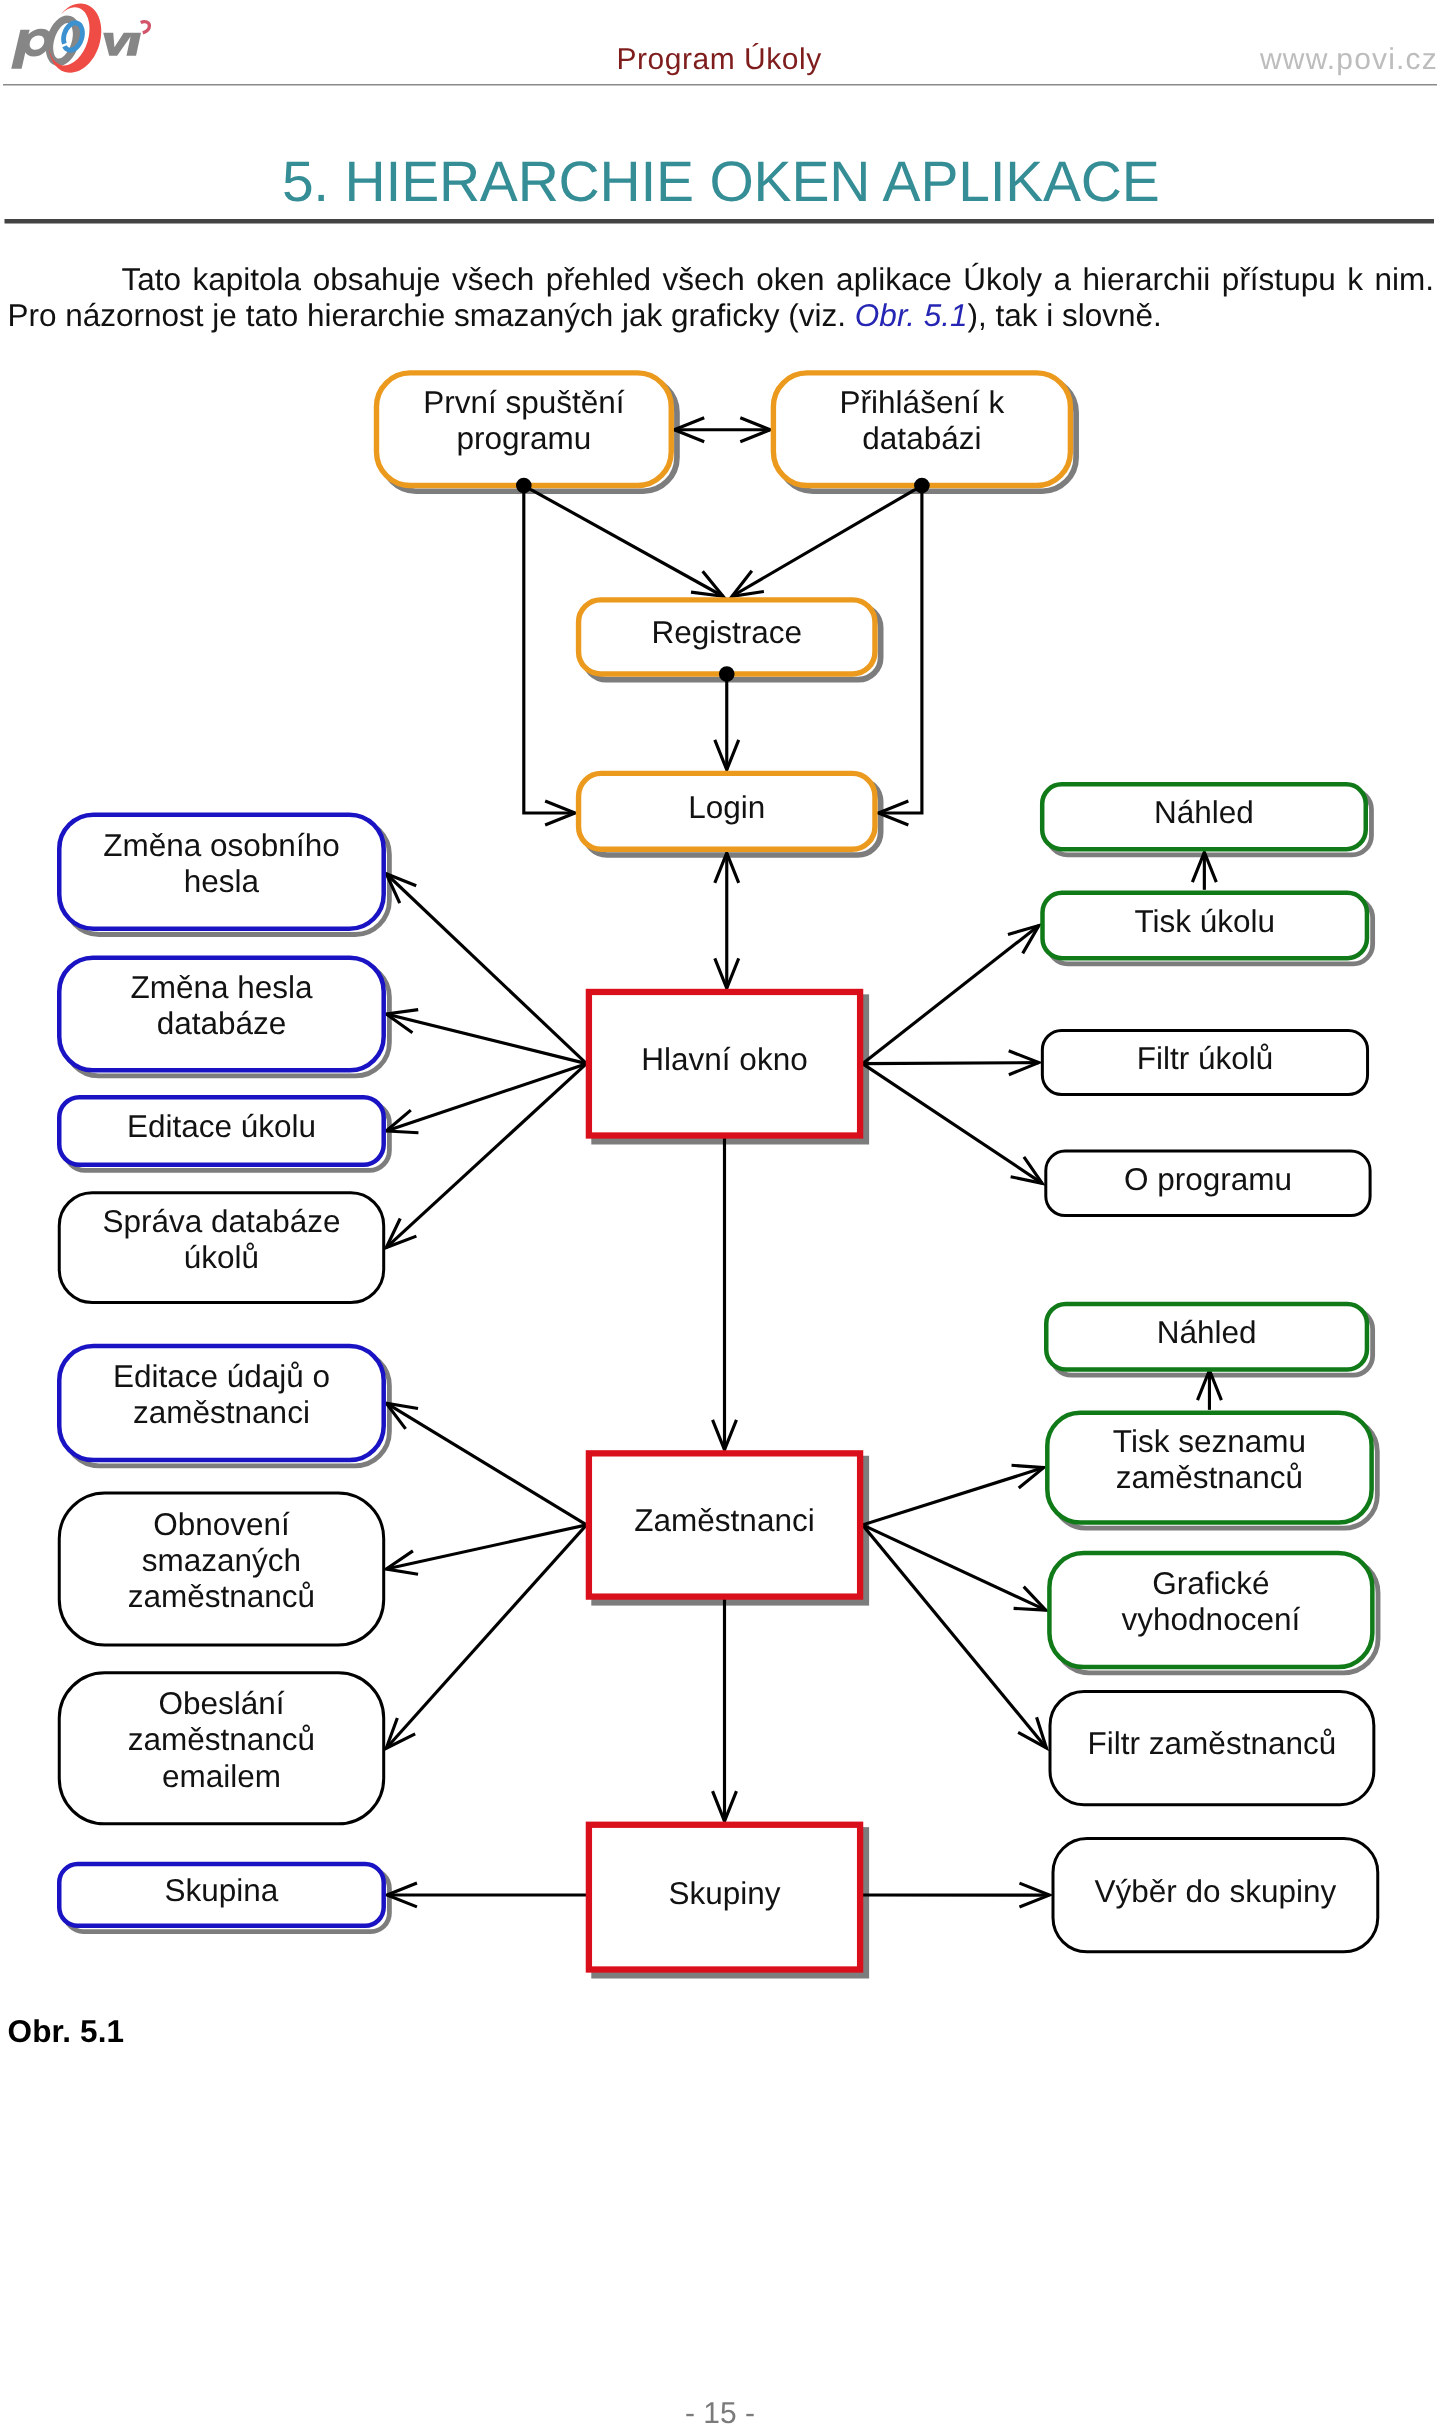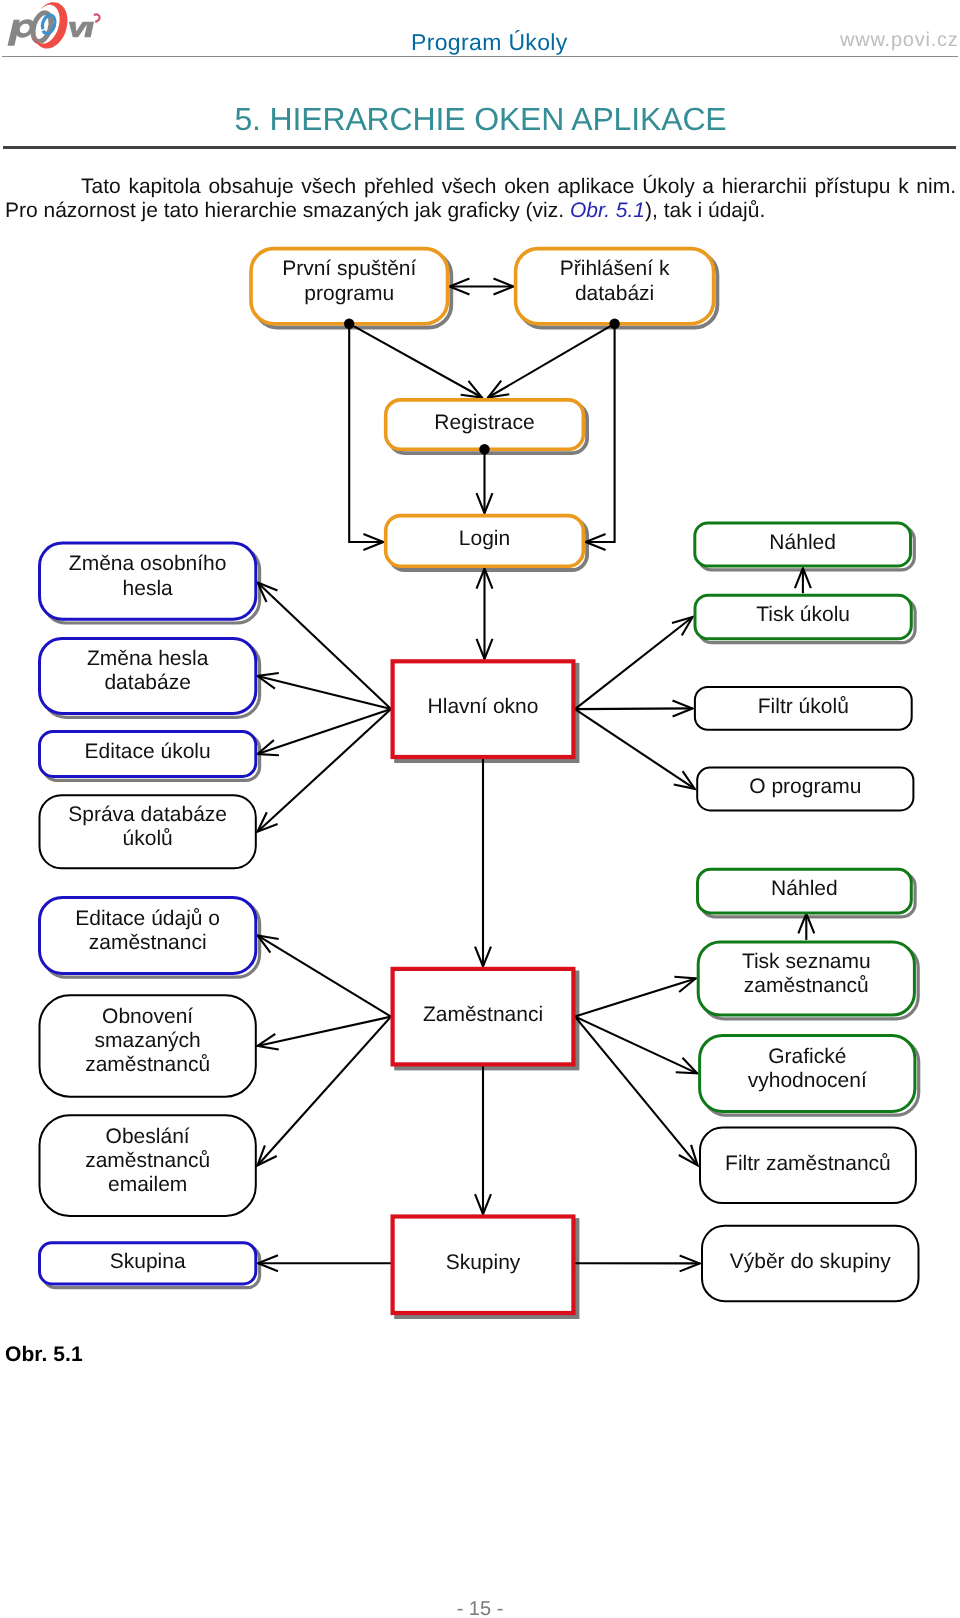--- a/index.html
+++ b/index.html
@@ -2,25 +2,25 @@
 <html><head>
 <meta charset="utf-8">
 <title>Program Ukoly</title>
 <style>
   html,body{margin:0;padding:0;}
   body{width:960px;height:1618px;background:#ffffff;font-family:"Liberation Sans",sans-serif;overflow:hidden;position:relative;-webkit-font-smoothing:antialiased;text-rendering:geometricPrecision;}
   .page{position:absolute;left:0;top:0;width:960px;height:1618px;background:#fff;}
 
   #logo{position:absolute;left:2px;top:0px;}
 
-  .hdr-title{position:absolute;left:411px;top:29px;font-size:23px;letter-spacing:.35px;color:#0369a1;white-space:nowrap;}
+  .hdr-title{position:absolute;left:411px;top:29px;font-size:20px;letter-spacing:.35px;color:#7f1d1d;white-space:nowrap;}
   .hdr-url{position:absolute;left:840px;top:29px;font-size:20px;letter-spacing:.78px;color:#bdbdbd;white-space:nowrap;}
   .hdr-rule{position:absolute;left:2px;top:55.9px;width:956px;height:1.2px;background:#8a8a8a;}
 
-  .h1{position:absolute;left:0;top:103px;width:961px;text-align:center;font-size:32px;letter-spacing:-0.15px;color:#358e96;white-space:nowrap;line-height:1;}
+  .h1{position:absolute;left:0;top:103px;width:961px;text-align:center;font-size:38px;letter-spacing:-0.15px;color:#358e96;white-space:nowrap;line-height:1;}
   .rule2{position:absolute;left:3px;top:146.3px;width:953px;height:2.5px;background:#434343;}
 
   .intro{position:absolute;left:5px;top:175px;width:951px;font-size:21px;color:#111;line-height:24.2px;text-align:justify;text-indent:76px;}
   .intro .ref{color:#2626b4;font-style:italic;}
 
   .caption{position:absolute;left:5px;top:1343px;font-size:21px;font-weight:bold;color:#000;letter-spacing:.1px;}
   .pagenum{position:absolute;left:0;top:1598px;width:960px;text-align:center;font-size:20px;color:#7b7b7b;}
 
   svg.diagram{position:absolute;left:0;top:0;width:960px;height:1618px;}
   .nodetext{font-family:"Liberation Sans",sans-serif;font-size:21px;fill:#121212;paint-order:stroke;}
@@ -40,21 +40,21 @@
       <path fill="none" stroke="#d2546b" stroke-width="2.2" d="M91.8 15.0 C94.8 13.6 97.6 14.8 97.6 17.2 C97.6 19.4 95.5 21.2 93.2 21.9"></path>
     </svg>
 
   <div class="hdr-title">Program Úkoly</div>
   <div class="hdr-url">www.povi.cz</div>
   <div class="hdr-rule"></div>
 
   <div class="h1">5. HIERARCHIE OKEN APLIKACE</div>
   <div class="rule2"></div>
 
-  <div class="intro"><span>Tato kapitola obsahuje všech přehled všech oken aplikace Úkoly a hierarchii přístupu k nim. Pro </span><span>názornost je tato hierarchie smazaných jak graficky (viz. </span><span class="ref">Obr. 5.1</span><span>), tak i údajů.</span></div>
+  <div class="intro"><span>Tato kapitola obsahuje všech přehled všech oken aplikace Úkoly a hierarchii přístupu k nim. Pro </span><span>názornost je tato hierarchie smazaných jak graficky (viz. </span><span class="ref">Obr. 5.1</span><span>), tak i slovně.</span></div>
 
   <svg class="diagram" id="diagram" viewBox="0 0 960 1618">
       <g>
         <rect x="254.80" y="252.40" width="196.5" height="75.1" rx="22.53" ry="22.53" fill="#ffffff" stroke="#7d7d7d" stroke-width="3.8000000000000003"></rect>
         <rect x="519.40" y="252.40" width="198" height="75.1" rx="22.53" ry="22.53" fill="#ffffff" stroke="#7d7d7d" stroke-width="3.8000000000000003"></rect>
         <rect x="389.50" y="403.70" width="197.6" height="49.4" rx="14.82" ry="14.82" fill="#ffffff" stroke="#7d7d7d" stroke-width="3.8000000000000003"></rect>
         <rect x="389.50" y="519.40" width="197.6" height="50.6" rx="15.18" ry="15.18" fill="#ffffff" stroke="#7d7d7d" stroke-width="3.8000000000000003"></rect>
         <rect x="43.30" y="546.90" width="216.3" height="76.1" rx="22.83" ry="22.83" fill="#ffffff" stroke="#7d7d7d" stroke-width="3.2"></rect>
         <rect x="43.30" y="642.30" width="216.3" height="75" rx="22.50" ry="22.50" fill="#ffffff" stroke="#7d7d7d" stroke-width="3.2"></rect>
         <rect x="43.30" y="735.30" width="216.3" height="45" rx="13.50" ry="13.50" fill="#ffffff" stroke="#7d7d7d" stroke-width="3.2"></rect>

